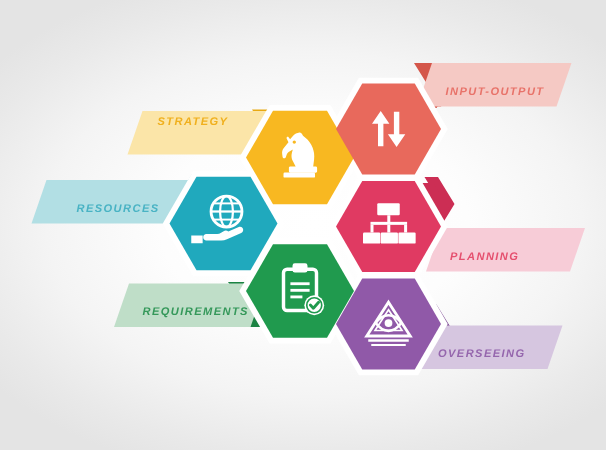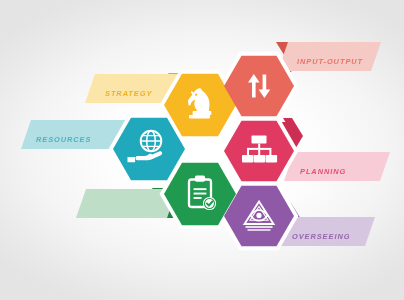--- a/index.html
+++ b/index.html
@@ -168,23 +168,26 @@
     </div>
 
     <div style="position:absolute;left:300px;top:160px;">
       <span class="banner-label" style="color: rgb(229, 80, 111);">PLANNING</span>
     </div>
 
     <div style="position:absolute;left:292px;top:225px;">
       <span class="banner-label" style="color: rgb(149, 102, 173);">OVERSEEING</span>
     </div>
 
-    <div style="position:absolute;left:105px;top:82px;">
+    <div style="position:absolute;left:105px;top:70px;">
       <span class="banner-label" style="color: rgb(240, 176, 30);">STRATEGY</span>
     </div>
 
-    <div style="position:absolute;left:36px;top:128px;">
+    <div style="position:absolute;left:51px;top:128px;">
       <span class="banner-label" style="color: rgb(73, 179, 196);">RESOURCES</span>
     </div>
 
+    <div style="position:absolute;left:95px;top:197px;">
+      <span class="banner-label" style="color: rgb(53, 152, 90);">REQUIREMENTS</span>
+    </div>
 
   </div>
 </div>
 
 </body></html>

